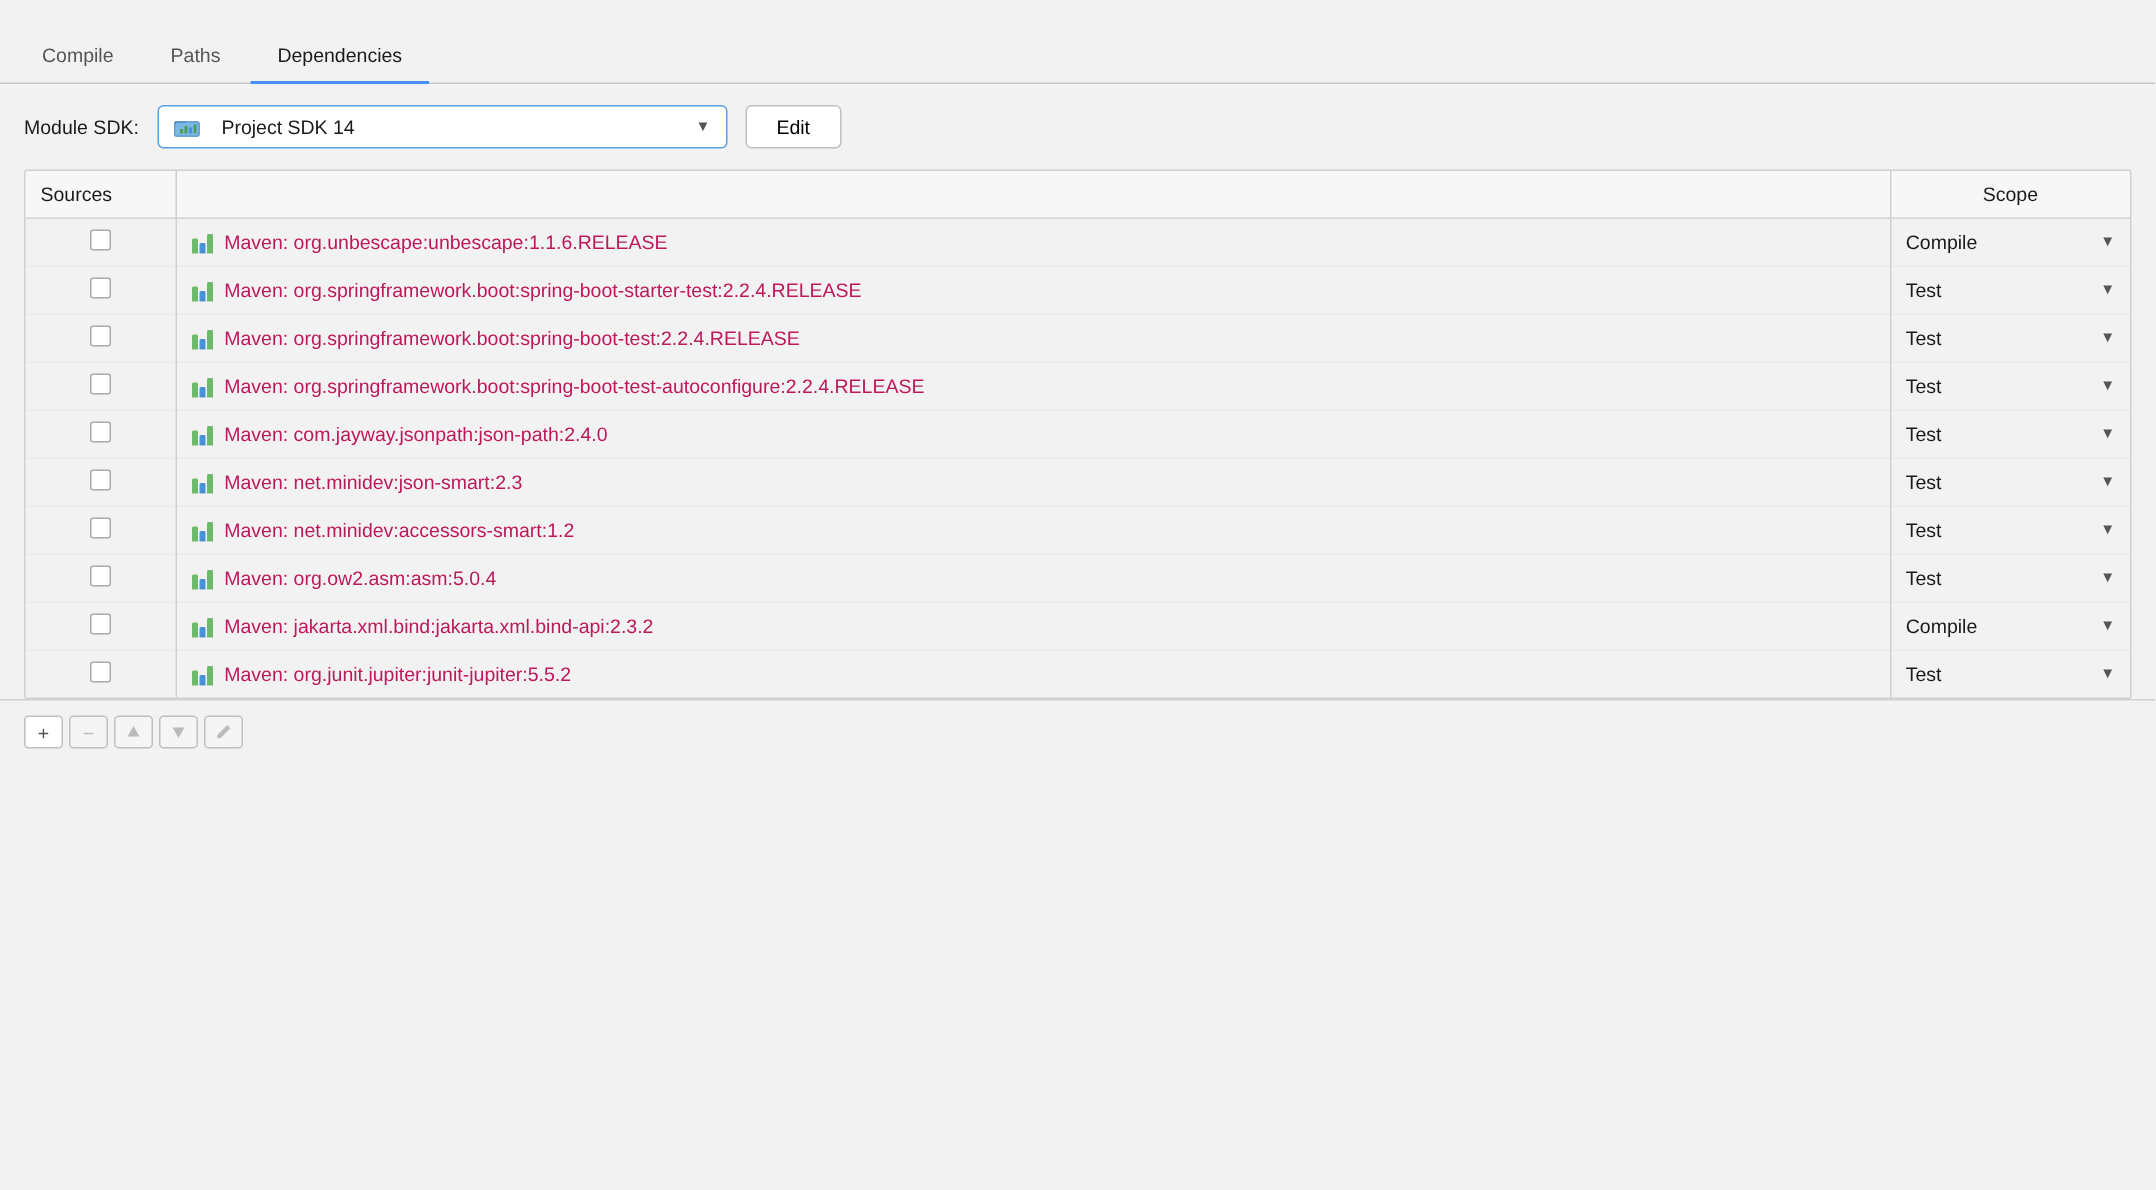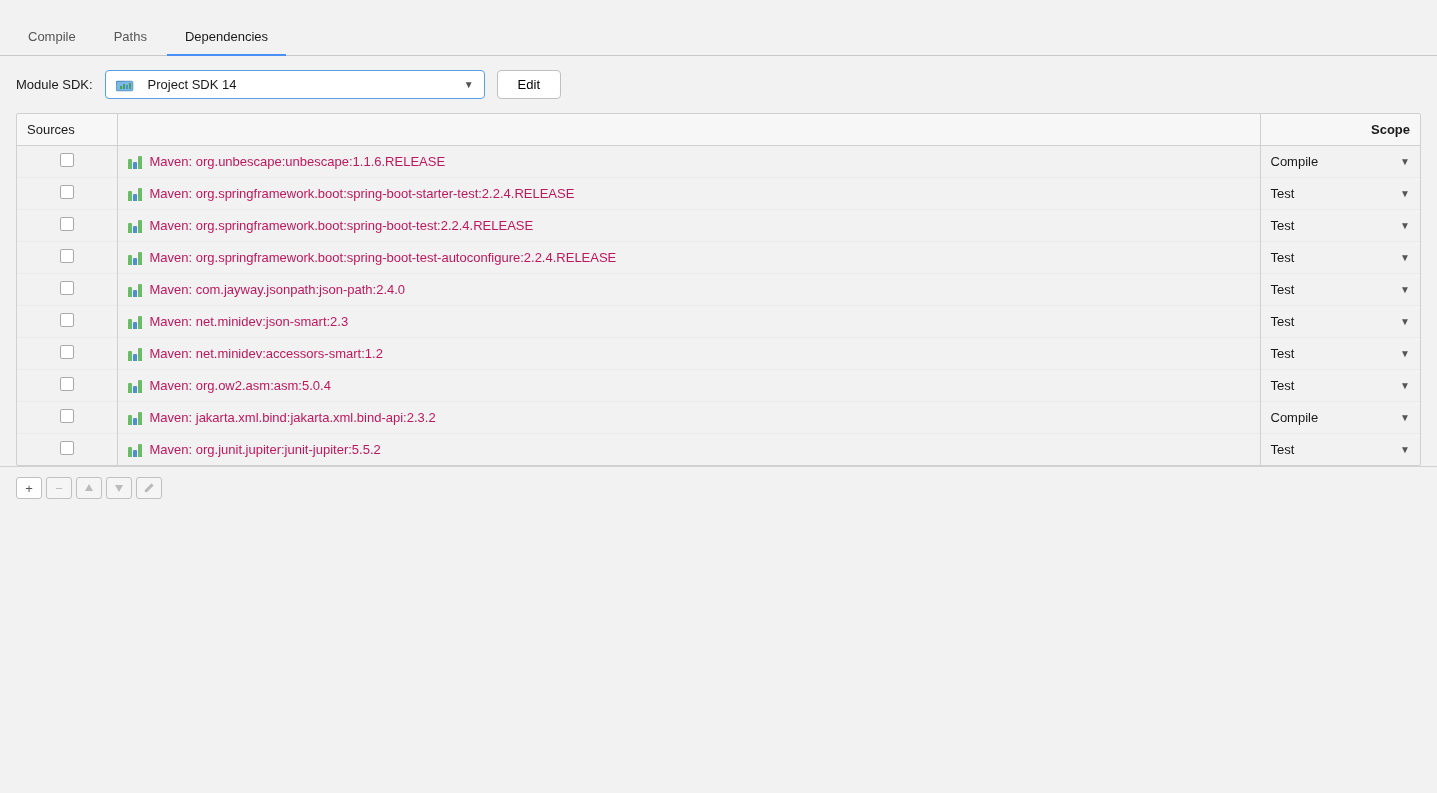--- a/index.html
+++ b/index.html
@@ -115,22 +115,21 @@
     thead th.export-col {
       width: 100px;
       border-right: 1px solid #d0d0d0;
     }
     thead th.name-col {
       
     }
     thead th.scope-col {
       width: 160px;
       border-left: 1px solid #d0d0d0;
-      text-align: right;
-      font-weight: bold;
+      text-align: center;
     }
     tbody tr {
       border-bottom: 1px solid #ebebeb;
     }
     tbody tr:last-child { border-bottom: none; }
     td {
       padding: 7px 10px;
       vertical-align: middle;
     }
     td.export-col {

